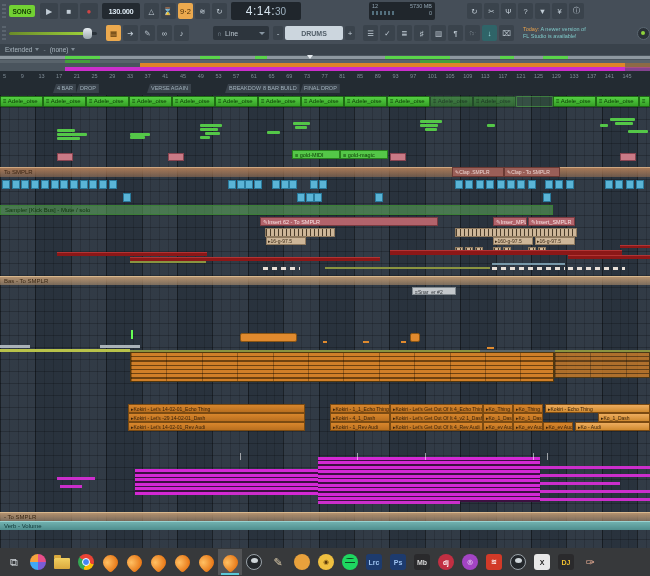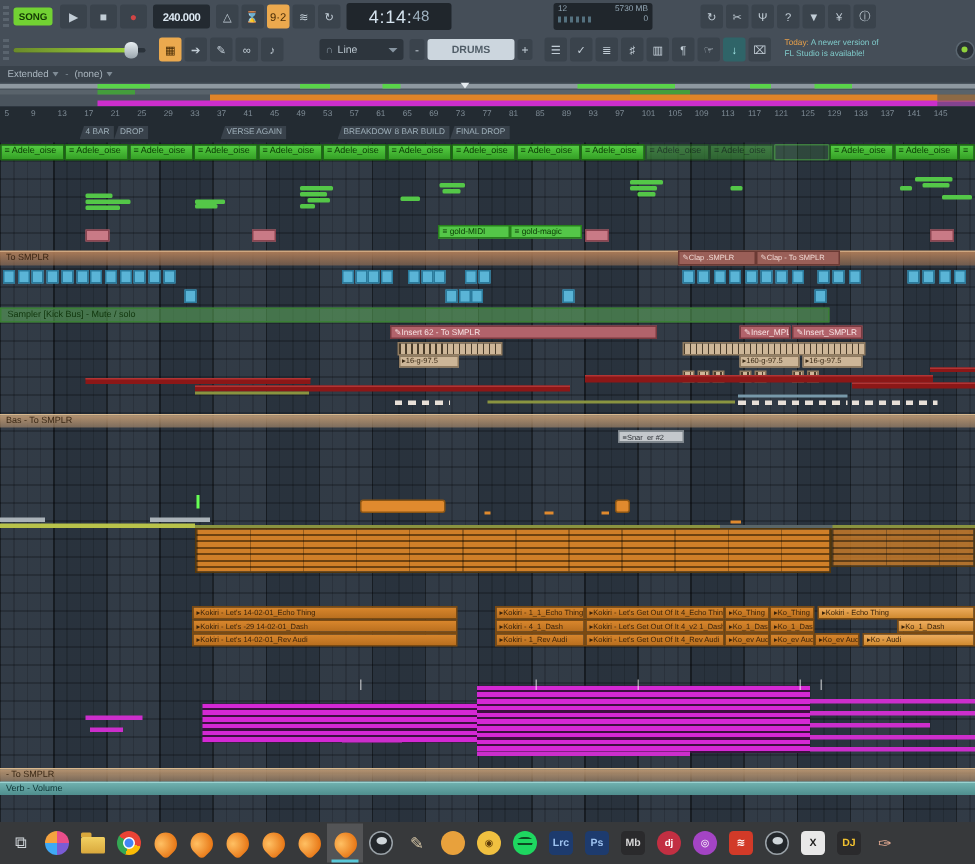--- a/index.html
+++ b/index.html
@@ -158,32 +158,32 @@
 
 <div id="app">
 
   <div class="toolbar">
     <div class="trow">
       <div class="grip"></div>
       <div class="songbadge">SONG</div>
       <div class="pbtn">▶</div>
       <div class="pbtn">■</div>
       <div class="pbtn rec">●</div>
-      <div class="lcd">240.000</div>
+      <div class="lcd">130.000</div>
       <div id="transport-icons" style="display:flex">
           <div class="tbtn">△</div>
           <div class="tbtn">⌛</div>
           <div class="tbtn act">9·2</div>
           <div class="tbtn">≋</div>
           <div class="tbtn">↻</div>
         </div>
       <div class="timepanel">
         <span class="big">4:14</span>
         <span class="big">:</span>
-        <span class="frac">48</span>
+        <span class="frac">30</span>
       </div>
       <div class="spacer" style="width:62px"></div>
       <div class="cpupanel">
         <div class="cpurow">
           <span>12</span>
           <span>5730 MB</span>
         </div>
         <div class="cpurow">
           <span class="spark"></span>
           <span>0</span>

